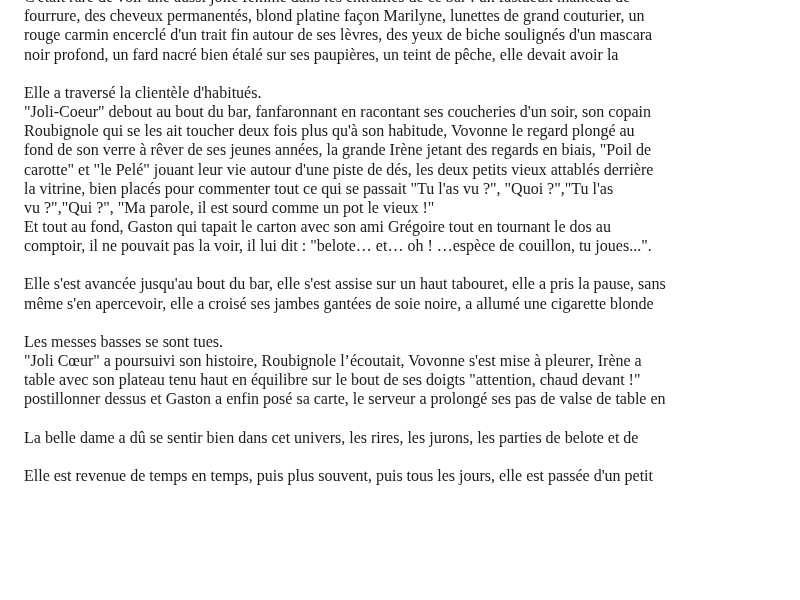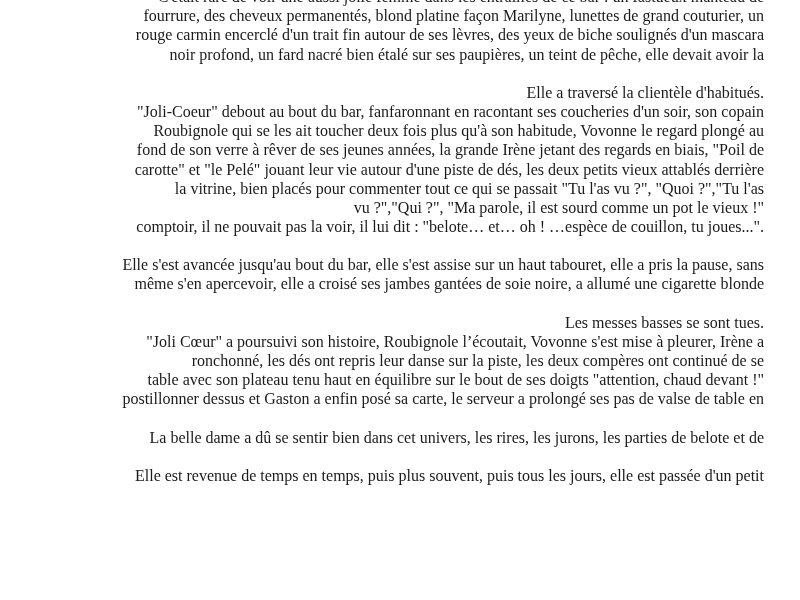--- a/index.html
+++ b/index.html
@@ -20,51 +20,50 @@
       line-height: 19.2px;
       color: #1a1a1a;
     }
     .para {
       margin: 0 0 19px 0;
       white-space: nowrap;
     }
     .line {
       display: block;
       height: 19.2px;
-      text-align: right;
     }
   </style>
 </head>
 <body>
 
 <div class="page">
   <p class="para">
     <span class="line">C'était rare de voir une aussi jolie femme dans les entrailles de ce bar : un fastueux manteau de</span>
     <span class="line">fourrure, des cheveux permanentés, blond platine façon Marilyne, lunettes de grand couturier, un</span>
     <span class="line">rouge carmin encerclé d'un trait fin autour de ses lèvres, des yeux de biche soulignés d'un mascara</span>
     <span class="line">noir profond, un fard nacré bien étalé sur ses paupières, un teint de pêche, elle devait avoir la</span>
   </p>
   <p class="para">
     <span class="line">Elle a traversé la clientèle d'habitués.</span>
     <span class="line">"Joli-Coeur" debout au bout du bar, fanfaronnant en racontant ses coucheries d'un soir, son copain</span>
     <span class="line">Roubignole qui se les ait toucher deux fois plus qu'à son habitude, Vovonne le regard plongé au</span>
     <span class="line">fond de son verre à rêver de ses jeunes années, la grande Irène jetant des regards en biais, "Poil de</span>
     <span class="line">carotte" et "le Pelé" jouant leur vie autour d'une piste de dés, les deux petits vieux attablés derrière</span>
     <span class="line">la vitrine, bien placés pour commenter tout ce qui se passait "Tu l'as vu ?", "Quoi ?","Tu l'as</span>
     <span class="line">vu ?","Qui ?", "Ma parole, il est sourd comme un pot le vieux !"</span>
+    <span class="line">Et tout au fond, Gaston qui tapait le carton avec son ami Grégoire tout en tournant le dos au</span>
     <span class="line">comptoir, il ne pouvait pas la voir, il lui dit : "belote… et… oh ! …espèce de couillon, tu joues...".</span>
   </p>
   <p class="para">
     <span class="line">Elle s'est avancée jusqu'au bout du bar, elle s'est assise sur un haut tabouret, elle a pris la pause, sans</span>
     <span class="line">même s'en apercevoir, elle a croisé ses jambes gantées de soie noire, a allumé une cigarette blonde</span>
   </p>
   <p class="para">
     <span class="line">Les messes basses se sont tues.</span>
     <span class="line">"Joli Cœur" a poursuivi son histoire, Roubignole l’écoutait, Vovonne s'est mise à pleurer, Irène a</span>
-    <span class="line">ronchonné, les dés ont repris leur danse sur la piste, les deux compères ont continué de se</span>
     <span class="line">table avec son plateau tenu haut en équilibre sur le bout de ses doigts "attention, chaud devant !"</span>
     <span class="line">postillonner dessus et Gaston a enfin posé sa carte, le serveur a prolongé ses pas de valse de table en</span>
   </p>
   <p class="para">
     <span class="line">La belle dame a dû se sentir bien dans cet univers, les rires, les jurons, les parties de belote et de</span>
   </p>
   <p class="para">
     <span class="line">Elle est revenue de temps en temps, puis plus souvent, puis tous les jours, elle est passée d'un petit</span>
   </p>
 </div>

